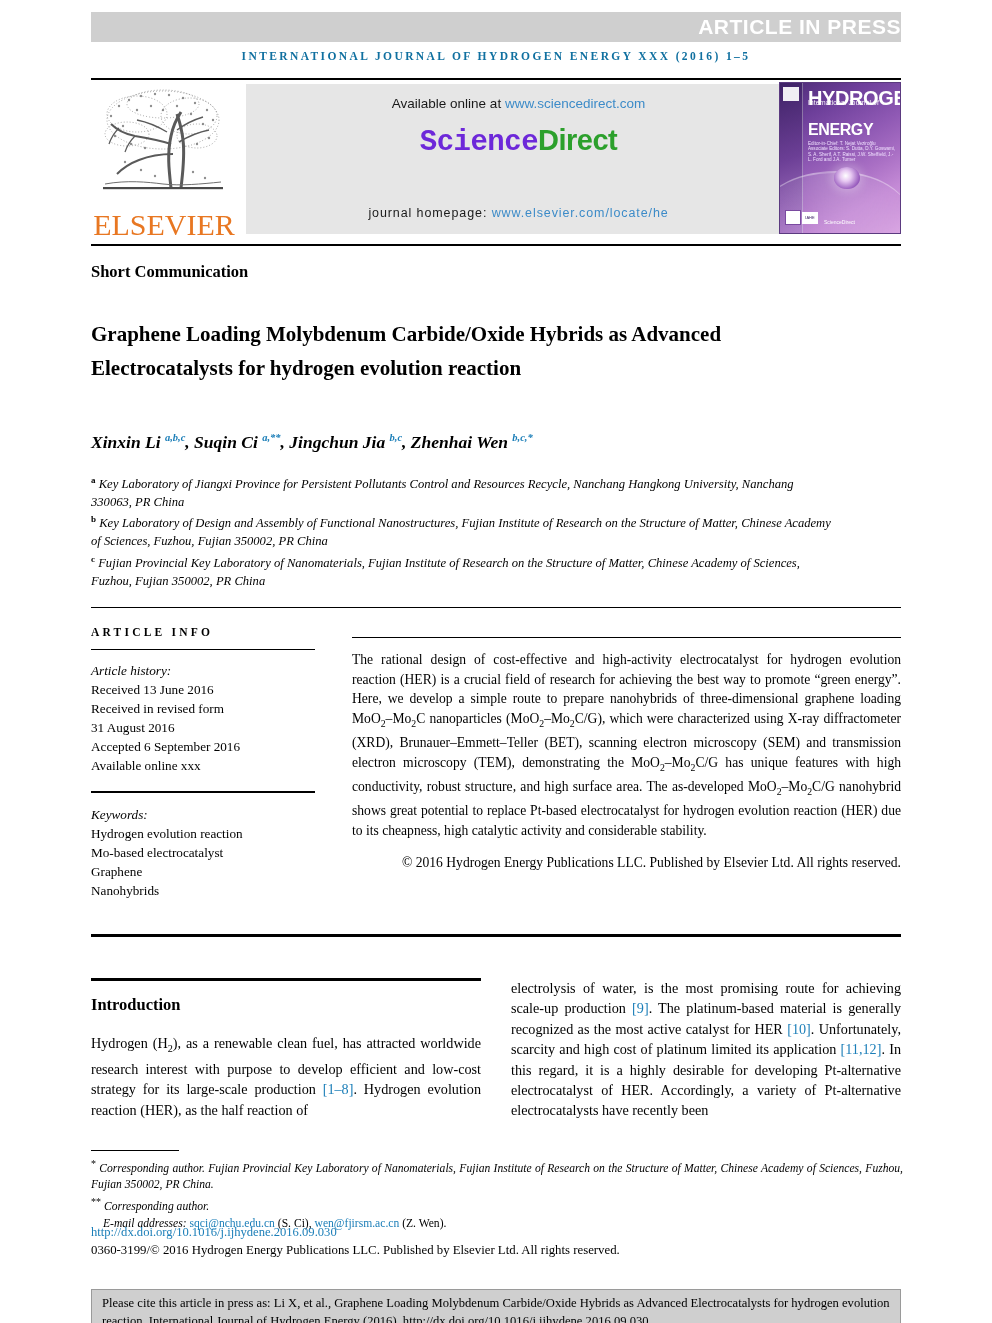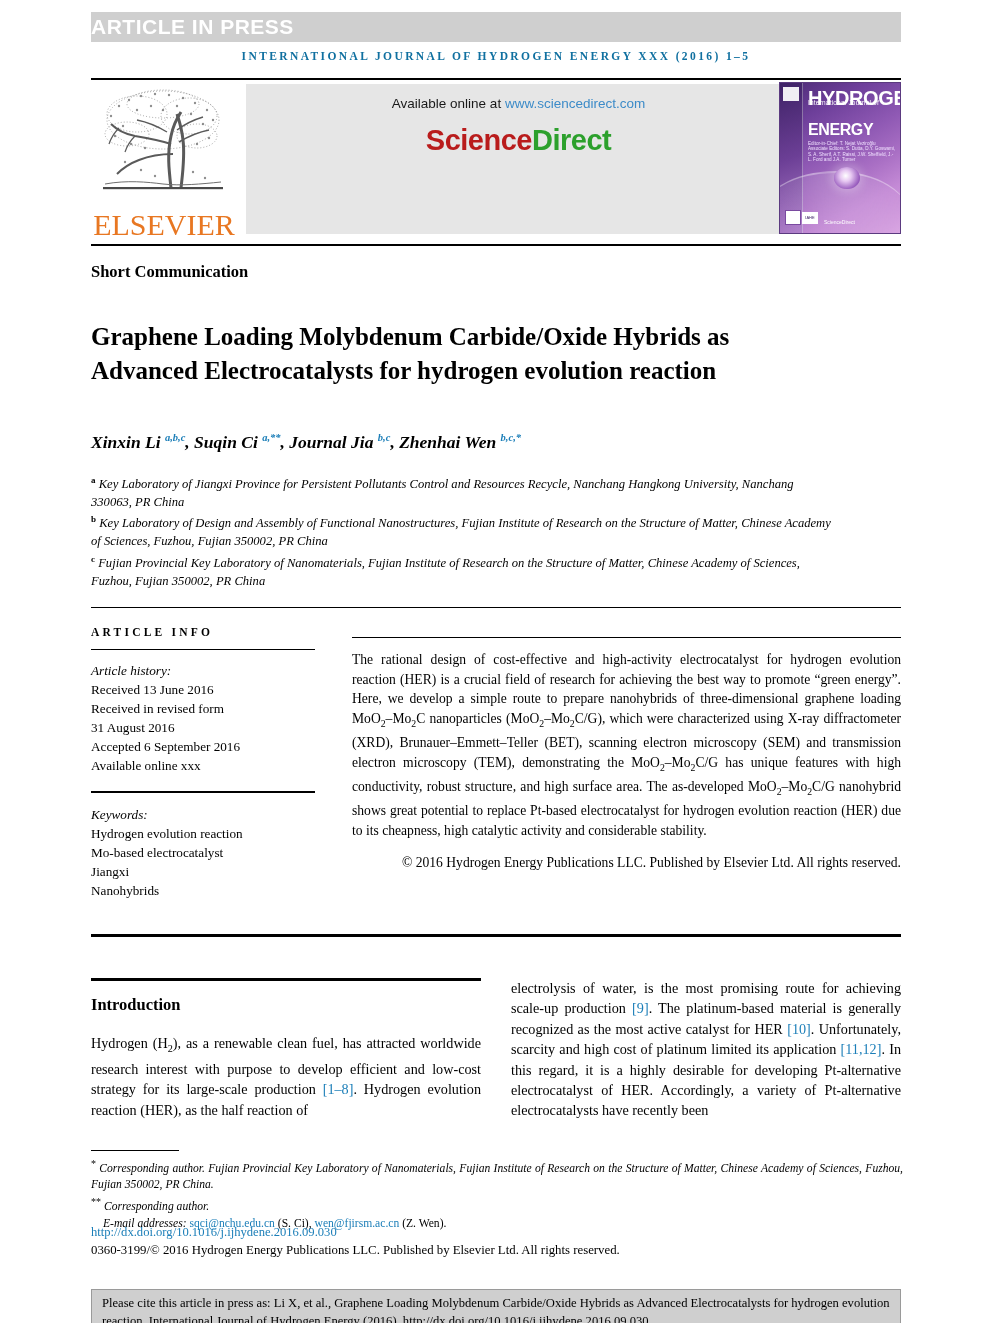--- a/index.html
+++ b/index.html
@@ -25,21 +25,21 @@
   
   .aip-banner {
     position: absolute;
     left: 91px;
     top: 12px;
     width: 810px;
     height: 30px;
     background: #cfcfcf;
     display: flex;
     align-items: center;
-    justify-content: flex-start;
+    justify-content: flex-end;
   }
   .aip-banner .aip-text {
     color: #ffffff;
     font-family: "Liberation Sans", sans-serif;
     font-weight: bold;
     font-size: 21px;
     letter-spacing: 0.5px;
   }
 
   
@@ -120,21 +120,21 @@
   .sd-logo {
     position: absolute;
     left: 0; top: 40px;
     width: 545px;
     text-align: center;
     font-family: "Liberation Sans", sans-serif;
     font-weight: bold;
     font-size: 29px;
     letter-spacing: -0.5px;
   }
-  .sd-logo .sd-blue { color: #b91c1c; }
+  .sd-logo .sd-blue { color: #6d28d9; font-family: Liberation Mono, monospace; }
   .sd-logo .sd-green { color: #2ca02c; }
   .sd-home {
     position: absolute;
     left: 0; bottom: 14px;
     width: 545px;
     text-align: center;
     font-family: "Liberation Sans", sans-serif;
     font-size: 12.5px;
     letter-spacing: 0.9px;
     color: #1a1a1a;
@@ -268,21 +268,21 @@
     font-weight: bold;
     font-size: 16.5px;
   }
   .title {
     position: absolute;
     left: 91px;
     top: 303px;
     width: 700px;
     font-family: "Liberation Serif", serif;
     font-weight: bold;
-    font-size: 25px;
+    font-size: 21px;
     line-height: 34px;
   }
   .authors {
     position: absolute;
     left: 91px;
     top: 432px;
     width: 760px;
     font-family: "Liberation Serif", serif;
     font-weight: bold;
     font-style: italic;
@@ -553,20 +553,23 @@
       <div class="elsevier-word">ELSEVIER</div>
     </div>
 
     <div class="sd-box">
       <div class="sd-avail">
         <span>Available online at </span><span class="lnk">www.sciencedirect.com</span>
       </div>
       <div class="sd-logo">
         <span class="sd-blue">Science</span><span class="sd-green">Direct</span>
       </div>
+      <div class="sd-home">
+        <span>journal homepage: </span><span class="lnk">www.elsevier.com/locate/he</span>
+      </div>
     </div>
 
     <div class="cover">
       <div class="cover-leftbar"></div>
       <div class="cover-topmark"></div>
       <div class="cover-ij">International Journal of</div>
       <div class="cover-h">HYDROGEN</div>
       <div class="cover-e">ENERGY</div>
       <div class="cover-eds">Editor-in-Chief: T. Nejat Veziroğlu
 Associate Editors: S. Dutta, D.Y. Goswami, S. A. Sherif,
@@ -579,21 +582,21 @@
       <div class="cover-sd">ScienceDirect</div>
     </div>
   </div>
 
   <div class="rule-under-header"></div>
 
   <div class="article-type">Short Communication</div>
 
   <h1 class="title">Graphene Loading Molybdenum Carbide/Oxide Hybrids as Advanced Electrocatalysts for hydrogen evolution reaction</h1>
 
-  <div class="authors"><span>Xinxin Li </span><sup>a,b,c</sup><span>, </span><span>Suqin Ci </span><sup>a,**</sup><span>, </span><span>Journal Jia </span><sup>b,c</sup><span>, </span><span>Zhenhai Wen </span><sup>b,c,*</sup></div>
+  <div class="authors"><span>Xinxin Li </span><sup>a,b,c</sup><span>, </span><span>Suqin Ci </span><sup>a,**</sup><span>, </span><span>Jingchun Jia </span><sup>b,c</sup><span>, </span><span>Zhenhai Wen </span><sup>b,c,*</sup></div>
 
   <div class="affiliations">
       <div><sup>a</sup><span> Key Laboratory of Jiangxi Province for Persistent Pollutants Control and Resources Recycle, Nanchang Hangkong University, Nanchang 330063, PR China</span></div>
       <div><sup>b</sup><span> Key Laboratory of Design and Assembly of Functional Nanostructures, Fujian Institute of Research on the Structure of Matter, Chinese Academy of Sciences, Fuzhou, Fujian 350002, PR China</span></div>
       <div><sup>c</sup><span> Fujian Provincial Key Laboratory of Nanomaterials, Fujian Institute of Research on the Structure of Matter, Chinese Academy of Sciences, Fuzhou, Fujian 350002, PR China</span></div>
     </div>
 
   <div class="rule-info-top"></div>
 
   <div class="info-col">
@@ -608,21 +611,21 @@
           <div>Accepted 6 September 2016</div>
           <div>Available online xxx</div>
         </div>
     </div>
     <div class="hr-mid"></div>
     <div class="info-body">
       <div class="ital">Keywords:</div>
       <div id="keyword-items">
           <div>Hydrogen evolution reaction</div>
           <div>Mo-based electrocatalyst</div>
-          <div>Jiangxi</div>
+          <div>Graphene</div>
           <div>Nanohybrids</div>
         </div>
     </div>
   </div>
 
   <div class="abs-col">
     <div class="hr-abs"></div>
     <div class="abs-body" id="abstract-body">The rational design of cost-effective and high-activity electrocatalyst for hydrogen evolution reaction (HER) is a crucial field of research for achieving the best way to promote “green energy”. Here, we develop a simple route to prepare nanohybrids of three-dimensional graphene loading MoO<sub>2</sub>–Mo<sub>2</sub>C nanoparticles (MoO<sub>2</sub>–Mo<sub>2</sub>C/G), which were characterized using X-ray diffractometer (XRD), Brunauer–Emmett–Teller (BET), scanning electron microscopy (SEM) and transmission electron microscopy (TEM), demonstrating the MoO<sub>2</sub>–Mo<sub>2</sub>C/G has unique features with high conductivity, robust structure, and high surface area. The as-developed MoO<sub>2</sub>–Mo<sub>2</sub>C/G nanohybrid shows great potential to replace Pt-based electrocatalyst for hydrogen evolution reaction (HER) due to its cheapness, high catalytic activity and considerable stability.</div>
     <div class="abs-copy">© 2016 Hydrogen Energy Publications LLC. Published by Elsevier Ltd. All rights reserved.</div>
   </div>

